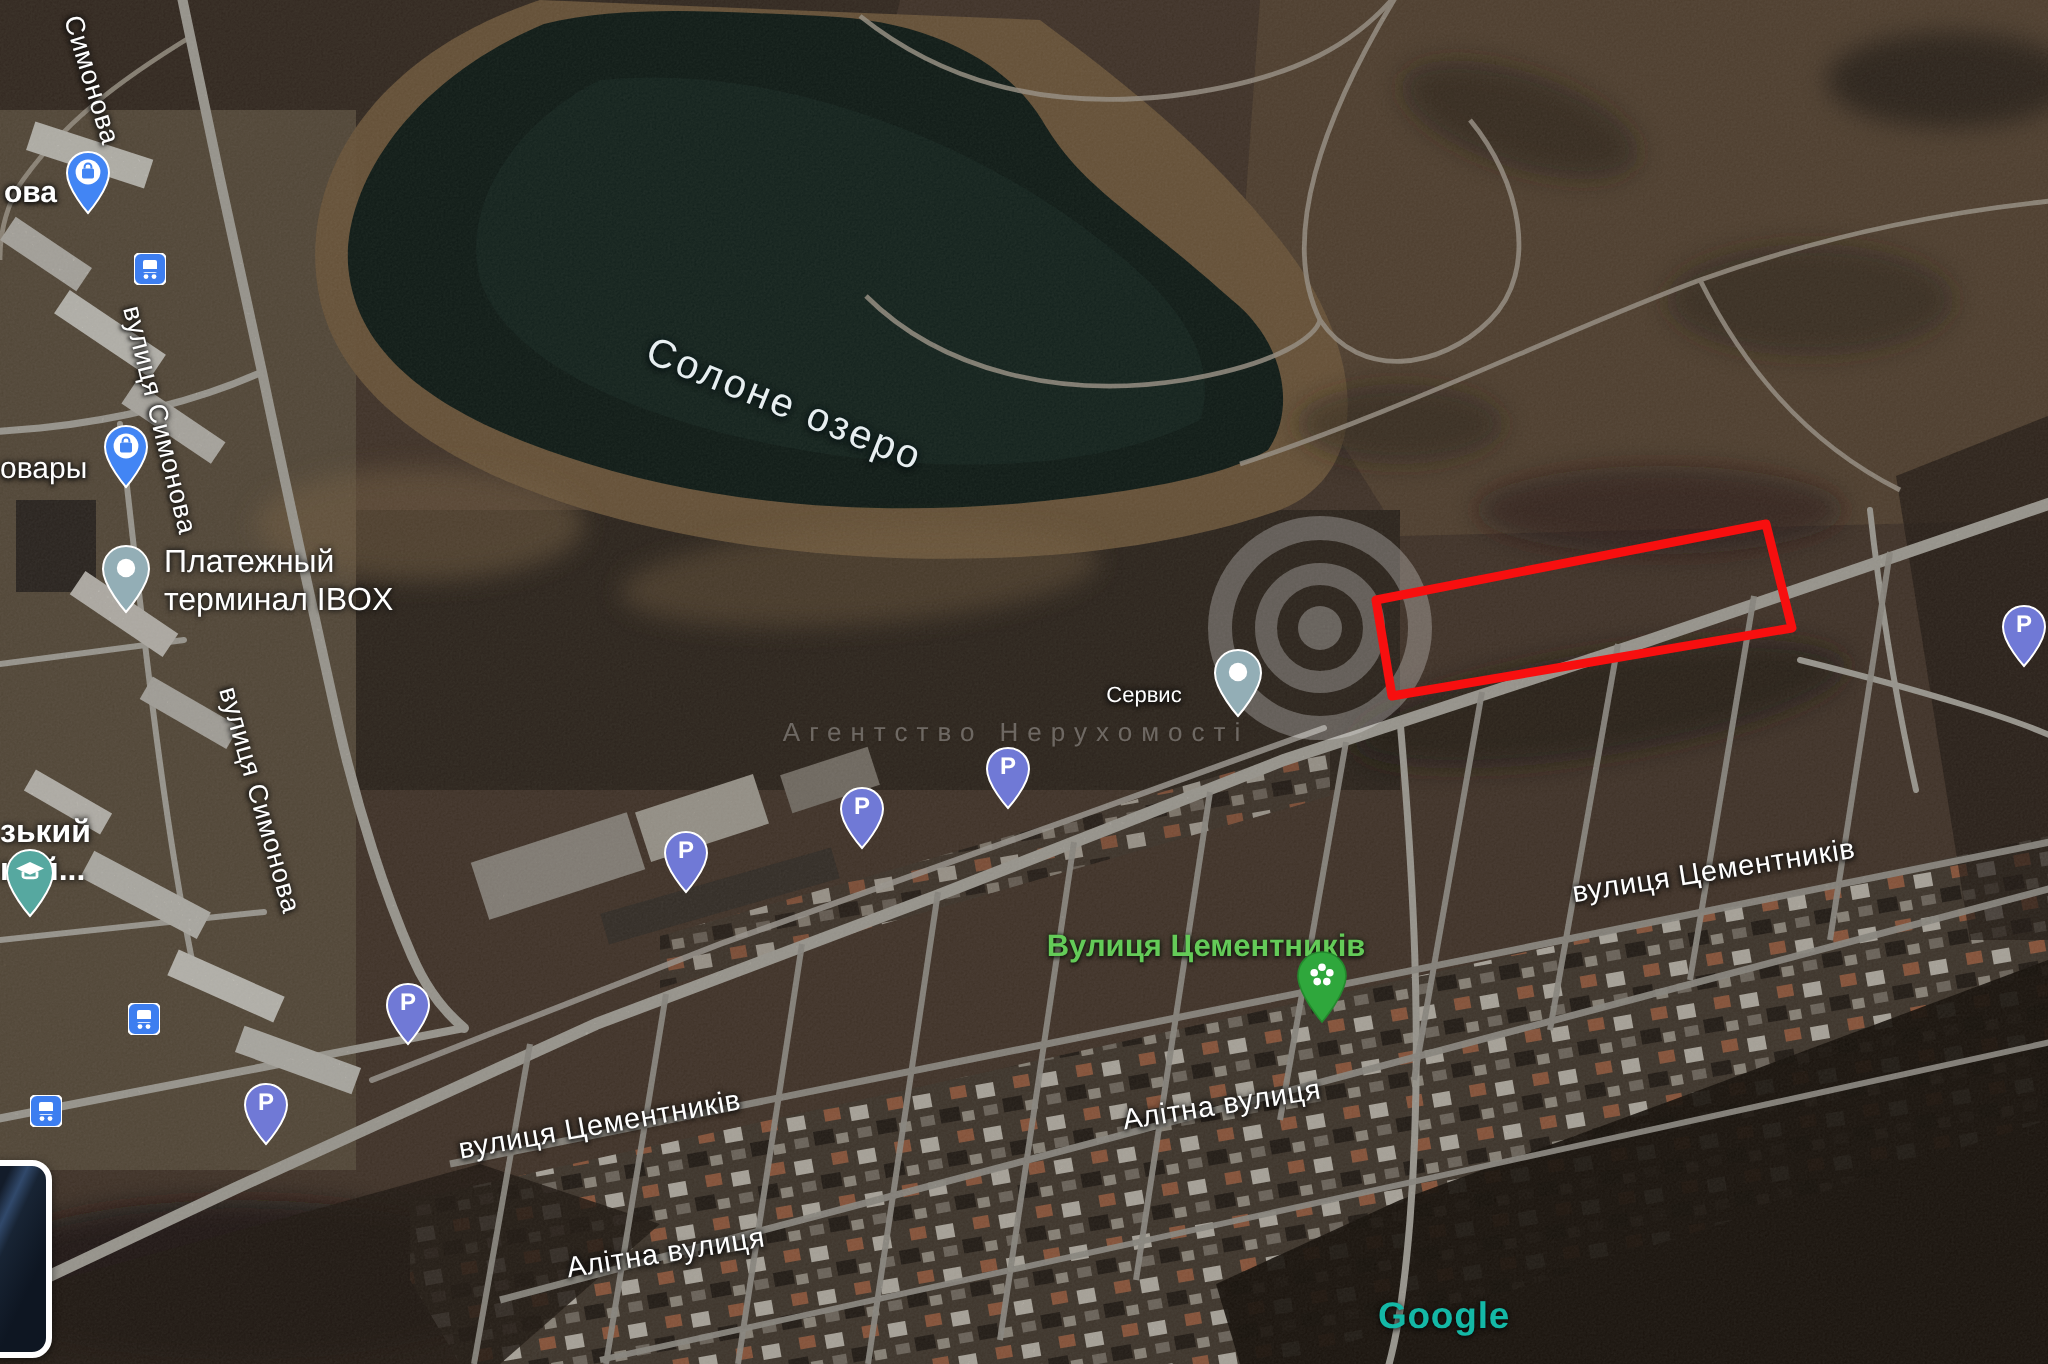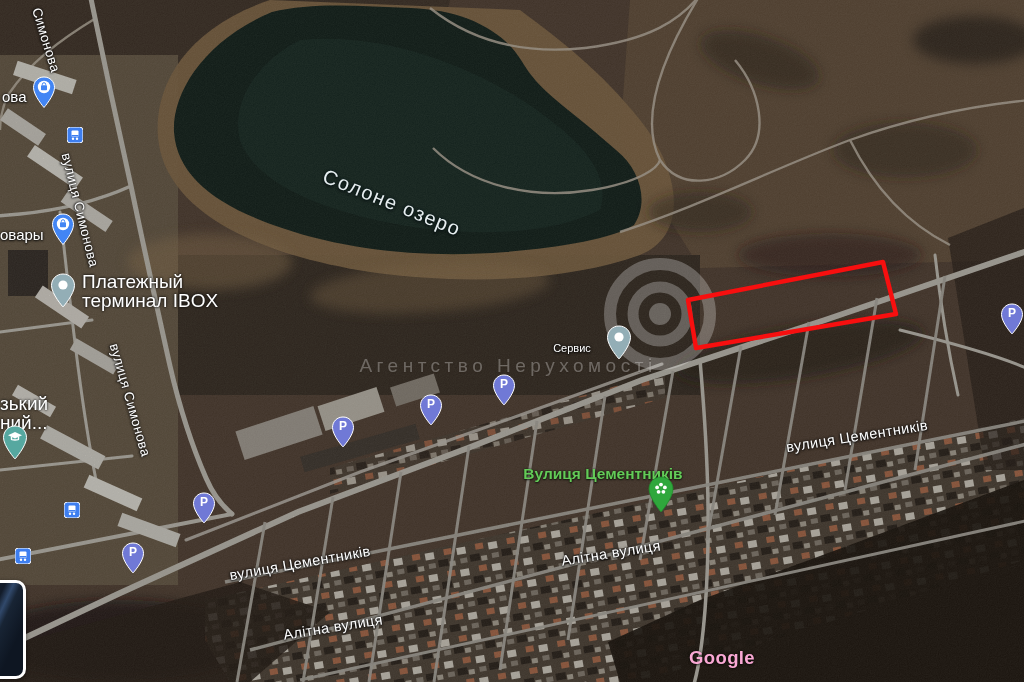--- a/index.html
+++ b/index.html
@@ -10,40 +10,40 @@
   .lbl{position:absolute;transform:translate(-50%,-50%);white-space:nowrap;z-index:4;
        color:#fff;font-size:14px;
        text-shadow:0 0 2px rgba(30,30,30,.95),0 0 3px rgba(0,0,0,.8),0 1px 2px rgba(0,0,0,.7);}
   .street{font-size:14.5px;letter-spacing:.4px;}
   .poi{font-size:15.5px;}
   .lake-lbl{font-size:20px;letter-spacing:1.5px;color:#e7eef0;font-weight:400;
             text-shadow:0 0 3px rgba(5,25,30,.9),0 1px 3px rgba(0,0,0,.8);}
   .green-lbl{color:#64cb58;font-size:15.5px;font-weight:bold;
              text-shadow:0 0 2px rgba(10,30,10,.9),0 1px 2px rgba(0,0,0,.7);}
   .edge{transform:none;}
-  .poi-2line{position:absolute;z-index:4;color:#fff;font-size:19px;line-height:19px;
+  .poi-2line{position:absolute;z-index:4;color:#fff;font-size:16px;line-height:19px;
              text-shadow:0 0 2px rgba(30,30,30,.95),0 0 3px rgba(0,0,0,.8);}
   
   .wm-brand{position:absolute;left:304px;top:256px;z-index:2;font-size:97px;font-weight:bold;
             letter-spacing:5px;color:rgba(255,255,255,.10);
             -webkit-text-stroke:2.5px rgba(255,255,255,.30);
             text-shadow:1px 2px 3px rgba(60,45,30,.25);}
   .wm-sub{position:absolute;left:508px;top:366px;z-index:2;transform:translate(-50%,-50%);
-          font-size:19px;letter-spacing:4.5px;color:rgba(255,255,255,.30);white-space:nowrap;
+          font-size:13px;letter-spacing:4.5px;color:rgba(255,255,255,.30);white-space:nowrap;
           text-shadow:0 1px 1px rgba(40,30,20,.3);}
   #wm-target{position:absolute;left:594px;top:250px;z-index:2;}
   
   .pin{position:absolute;transform:translate(-50%,-100%);z-index:5;}
   .sq-icon{position:absolute;transform:translate(-50%,-50%);z-index:5;}
   .pin-letter{position:absolute;left:0;right:0;top:3px;text-align:center;
               font-size:12px;font-weight:bold;color:#fff;}
   
   #sel-overlay{position:absolute;left:0;top:0;z-index:3;}
   .google-logo{position:absolute;left:722px;top:658px;transform:translate(-50%,-50%);z-index:4;
-               font-size:18.5px;font-weight:600;letter-spacing:.4px;color:#f9a8d4;
+               font-size:18.5px;font-weight:600;letter-spacing:.4px;color:#14b8a6;
                text-shadow:0 0 3px rgba(0,0,0,.55),0 1px 2px rgba(0,0,0,.5);}
   #sv-inset{position:absolute;left:-30px;top:580px;width:50px;height:93px;z-index:6;
             border:3px solid #fff;border-radius:10px;
             background:linear-gradient(115deg,#131c2a 35%,#31496b 44%,#182434 52%,#0e1622 75%);
             box-shadow:0 1px 4px rgba(0,0,0,.5);}
 </style>
 </head>
 <body>
 
 <div id="stage">
@@ -178,29 +178,29 @@
   <svg id="sel-overlay" width="1024" height="682">
     <polygon points="688,300 883,262 896,314 696,348" fill="none" stroke-width="4.5" stroke-linejoin="round" stroke="#f70f0f"></polygon>
   </svg>
 
   <div class="lbl lake-lbl" style="left:392px;top:203px;transform:translate(-50%,-50%) rotate(22deg);">Солоне озеро</div>
 
   <div class="lbl street" style="left:46px;top:40px;transform:translate(-50%,-50%) rotate(73deg);font-size:13.5px;">Симонова</div>
   <div class="lbl street" style="left:80px;top:210px;transform:translate(-50%,-50%) rotate(76deg);font-size:13.5px;">вулиця Симонова</div>
   <div class="lbl street" style="left:130px;top:400px;transform:translate(-50%,-50%) rotate(74deg);font-size:13.5px;">вулиця Симонова</div>
 
-  <div class="lbl poi edge" style="left:2px;top:88px;font-size:15px;">ова</div>
+  <div class="lbl poi edge" style="left:2px;top:88px;font-size:15px;font-weight:bold;">ова</div>
   <div class="lbl poi edge" style="left:0px;top:226px;font-size:15px;text-align:right;">овары</div>
 
   <div class="poi-2line" style="left:82px;top:272px;">
     <div>Платежный</div>
     <div>терминал IBOX</div>
   </div>
 
-  <div class="poi-2line" style="left:0px;top:394px;font-weight:normal;">
+  <div class="poi-2line" style="left:0px;top:407px;font-weight:bold;">
     <div>зький</div>
     <div>ний...</div>
   </div>
 
   <div class="lbl poi" style="left:572px;top:348px;font-size:11px;">Сервис</div>
 
   <div class="lbl green-lbl" style="left:603px;top:474px;">Вулиця Цементників</div>
 
   <div class="lbl street" style="left:300px;top:563px;transform:translate(-50%,-50%) rotate(-10deg);">вулиця Цементників</div>
   <div class="lbl street" style="left:857px;top:436px;transform:translate(-50%,-50%) rotate(-9deg);">вулиця Цементників</div>

